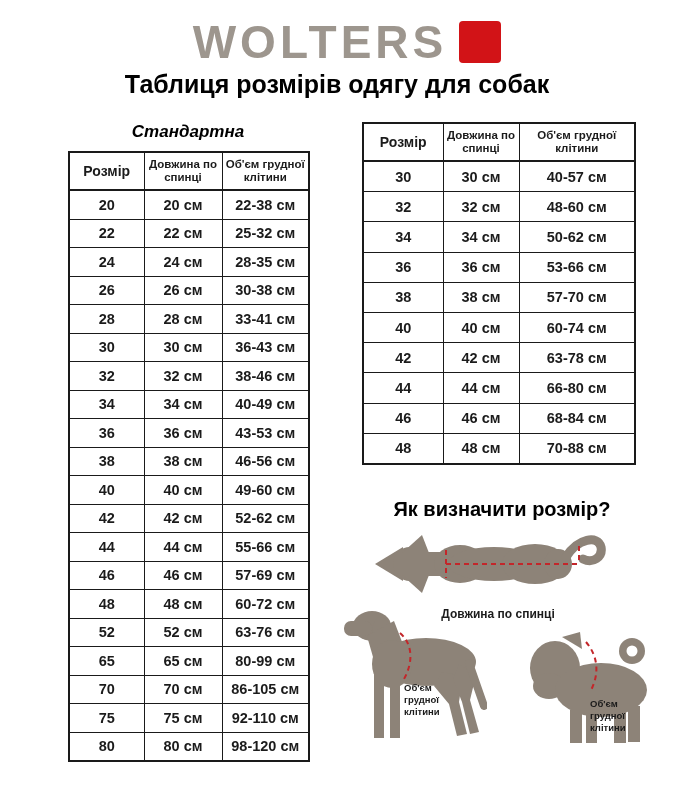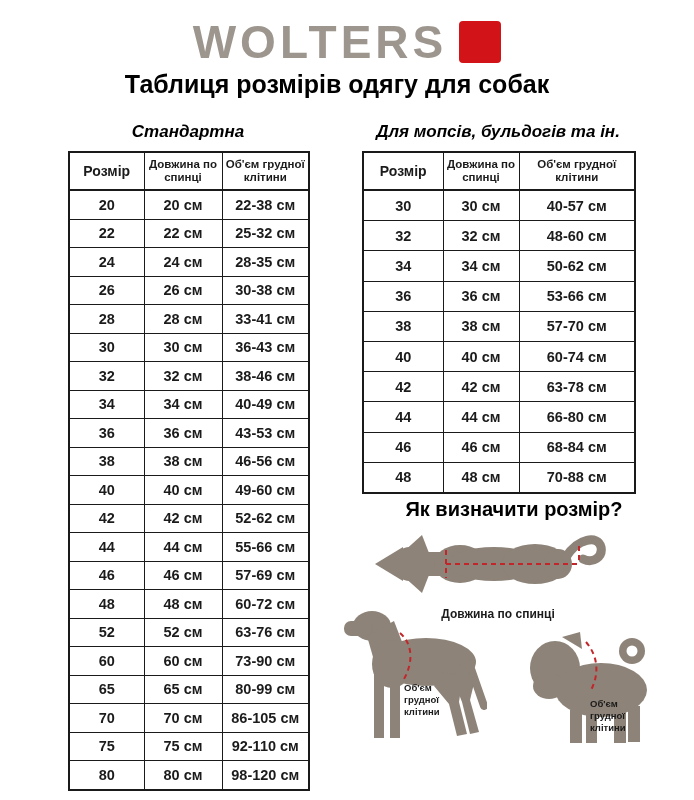--- a/index.html
+++ b/index.html
@@ -33,21 +33,21 @@
            border-bottom:2px solid #1a1a1a;}
   thead th.c-size{font-size:14px;}
   .t-standard tbody td{height:27.5px;font-size:14.5px;font-weight:700;}
   .t-pugs tbody td{height:29.2px;font-size:14.5px;font-weight:700;}
 
   
   .t-standard col.c1{width:75px;} .t-standard col.c2{width:78px;} .t-standard col.c3{width:87px;}
   .t-pugs col.c1{width:80px;} .t-pugs col.c2{width:76px;} .t-pugs col.c3{width:116px;}
 
   
-  .guide-title{position:absolute;left:16px;top:376px;width:272px;margin:0;
+  .guide-title{position:absolute;left:4px;top:376px;width:272px;margin:0;
                text-align:center;font-size:20px;font-weight:700;color:#000;}
   .topdog-svg{position:absolute;left:10px;top:404px;}
   .back-label{position:absolute;left:0;top:485px;width:272px;text-align:center;
               font-size:12px;font-weight:700;color:#1b1b1b;}
   .dog1-svg{position:absolute;left:-20px;top:484px;}
   .dog2-svg{position:absolute;left:166px;top:508px;}
   .chest-label{position:absolute;font-size:9.5px;font-weight:700;line-height:1.25;
                white-space:pre-line;color:#1b1b1b;}
   .chest-label.one{left:42px;top:560px;}
   .chest-label.two{left:228px;top:576px;}
@@ -160,25 +160,20 @@
             <td>48</td>
             <td>48 см</td>
             <td>60-72 см</td>
           </tr>
           <tr>
             <td>52</td>
             <td>52 см</td>
             <td>63-76 см</td>
           </tr>
           <tr>
-            <td>60</td>
-            <td>60 см</td>
-            <td>73-90 см</td>
-          </tr>
-          <tr>
             <td>65</td>
             <td>65 см</td>
             <td>80-99 см</td>
           </tr>
           <tr>
             <td>70</td>
             <td>70 см</td>
             <td>86-105 см</td>
           </tr>
           <tr>
@@ -189,21 +184,20 @@
           <tr>
             <td>80</td>
             <td>80 см</td>
             <td>98-120 см</td>
           </tr>
         </tbody>
     </table>
   </div>
 
   <div class="col-right">
-    <h2 class="table-title">Для мопсів, бульдогів та ін.</h2>
     <table class="t-pugs">
       <colgroup>
           <col class="c1">
           <col class="c2">
           <col class="c3">
         </colgroup>
       <thead>
         <tr>
           <th class="c-size">Розмір</th>
           <th>Довжина по спинці</th>

